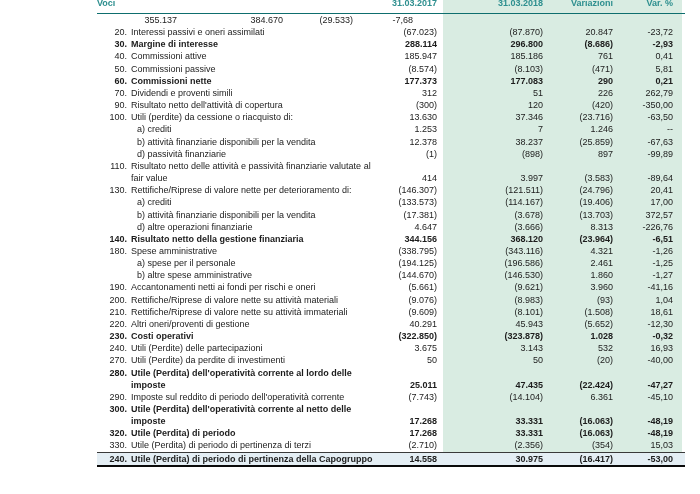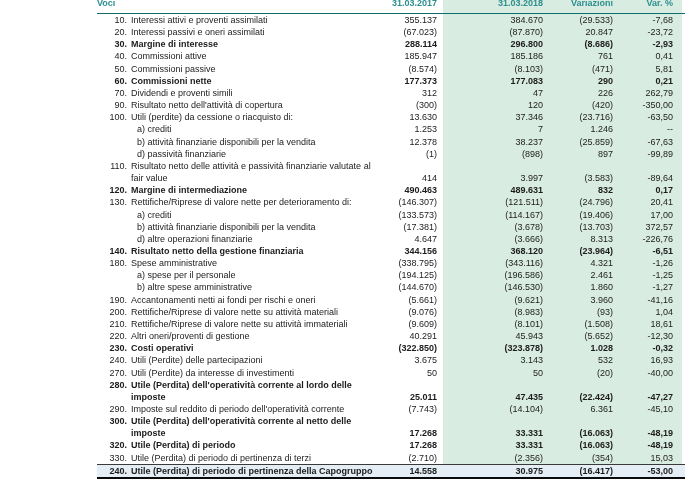--- a/index.html
+++ b/index.html
@@ -61,23 +61,20 @@
   <div class="hdr">
     <div class="cell-label">Voci</div>
     <div class="v v1">31.03.2017</div>
     <div class="v v2">31.03.2018</div>
     <div class="v v3">Variazioni</div>
     <div class="v v4">Var. %</div>
   </div>
 
   <div class="rows">
       <div class="row">
-        <div class="cell-label">
-          <div class="l1"><span class="num">10.</span><span class="ltext">Interessi attivi e proventi assimilati</span></div>
-        </div>
         <div class="v v1">355.137</div>
         <div class="v v2">384.670</div>
         <div class="v v3">(29.533)</div>
         <div class="v v4">-7,68</div>
       </div>
       <div class="row">
         <div class="cell-label">
           <div class="l1"><span class="num">20.</span><span class="ltext">Interessi passivi e oneri assimilati</span></div>
         </div>
         <div class="v v1">(67.023)</div>
@@ -119,21 +116,21 @@
         <div class="v v1">177.373</div>
         <div class="v v2">177.083</div>
         <div class="v v3">290</div>
         <div class="v v4">0,21</div>
       </div>
       <div class="row">
         <div class="cell-label">
           <div class="l1"><span class="num">70.</span><span class="ltext">Dividendi e proventi simili</span></div>
         </div>
         <div class="v v1">312</div>
-        <div class="v v2">47</div>
+        <div class="v v2">51</div>
         <div class="v v3">226</div>
         <div class="v v4">262,79</div>
       </div>
       <div class="row">
         <div class="cell-label">
           <div class="l1"><span class="num">90.</span><span class="ltext">Risultato netto dell'attività di copertura</span></div>
         </div>
         <div class="v v1">(300)</div>
         <div class="v v2">120</div>
         <div class="v v3">(420)</div>
@@ -178,29 +175,20 @@
       <div class="row">
         <div class="cell-label">
           <div class="l1"><span class="num">110.</span><span class="ltext">Risultato netto delle attività e passività finanziarie valutate al</span></div>
           <div class="l2">fair value</div>
         </div>
         <div class="v v1">414</div>
         <div class="v v2">3.997</div>
         <div class="v v3">(3.583)</div>
         <div class="v v4">-89,64</div>
       </div>
-      <div class="row bold">
-        <div class="cell-label">
-          <div class="l1"><span class="num">120.</span><span class="ltext">Margine di intermediazione</span></div>
-        </div>
-        <div class="v v1">490.463</div>
-        <div class="v v2">489.631</div>
-        <div class="v v3">832</div>
-        <div class="v v4">0,17</div>
-      </div>
       <div class="row">
         <div class="cell-label">
           <div class="l1"><span class="num">130.</span><span class="ltext">Rettifiche/Riprese di valore nette per deterioramento di:</span></div>
         </div>
         <div class="v v1">(146.307)</div>
         <div class="v v2">(121.511)</div>
         <div class="v v3">(24.796)</div>
         <div class="v v4">20,41</div>
       </div>
       <div class="row indent">
@@ -315,21 +303,21 @@
         <div class="cell-label">
           <div class="l1"><span class="num">240.</span><span class="ltext">Utili (Perdite) delle partecipazioni</span></div>
         </div>
         <div class="v v1">3.675</div>
         <div class="v v2">3.143</div>
         <div class="v v3">532</div>
         <div class="v v4">16,93</div>
       </div>
       <div class="row">
         <div class="cell-label">
-          <div class="l1"><span class="num">270.</span><span class="ltext">Utili (Perdite) da interesse di investimenti</span></div>
+          <div class="l1"><span class="num">270.</span><span class="ltext">Utili (Perdite) da perdite di investimenti</span></div>
         </div>
         <div class="v v1">50</div>
         <div class="v v2">50</div>
         <div class="v v3">(20)</div>
         <div class="v v4">-40,00</div>
       </div>
       <div class="row bold">
         <div class="cell-label">
           <div class="l1"><span class="num">280.</span><span class="ltext">Utile (Perdita) dell'operatività corrente al lordo delle</span></div>
           <div class="l2">imposte</div>

